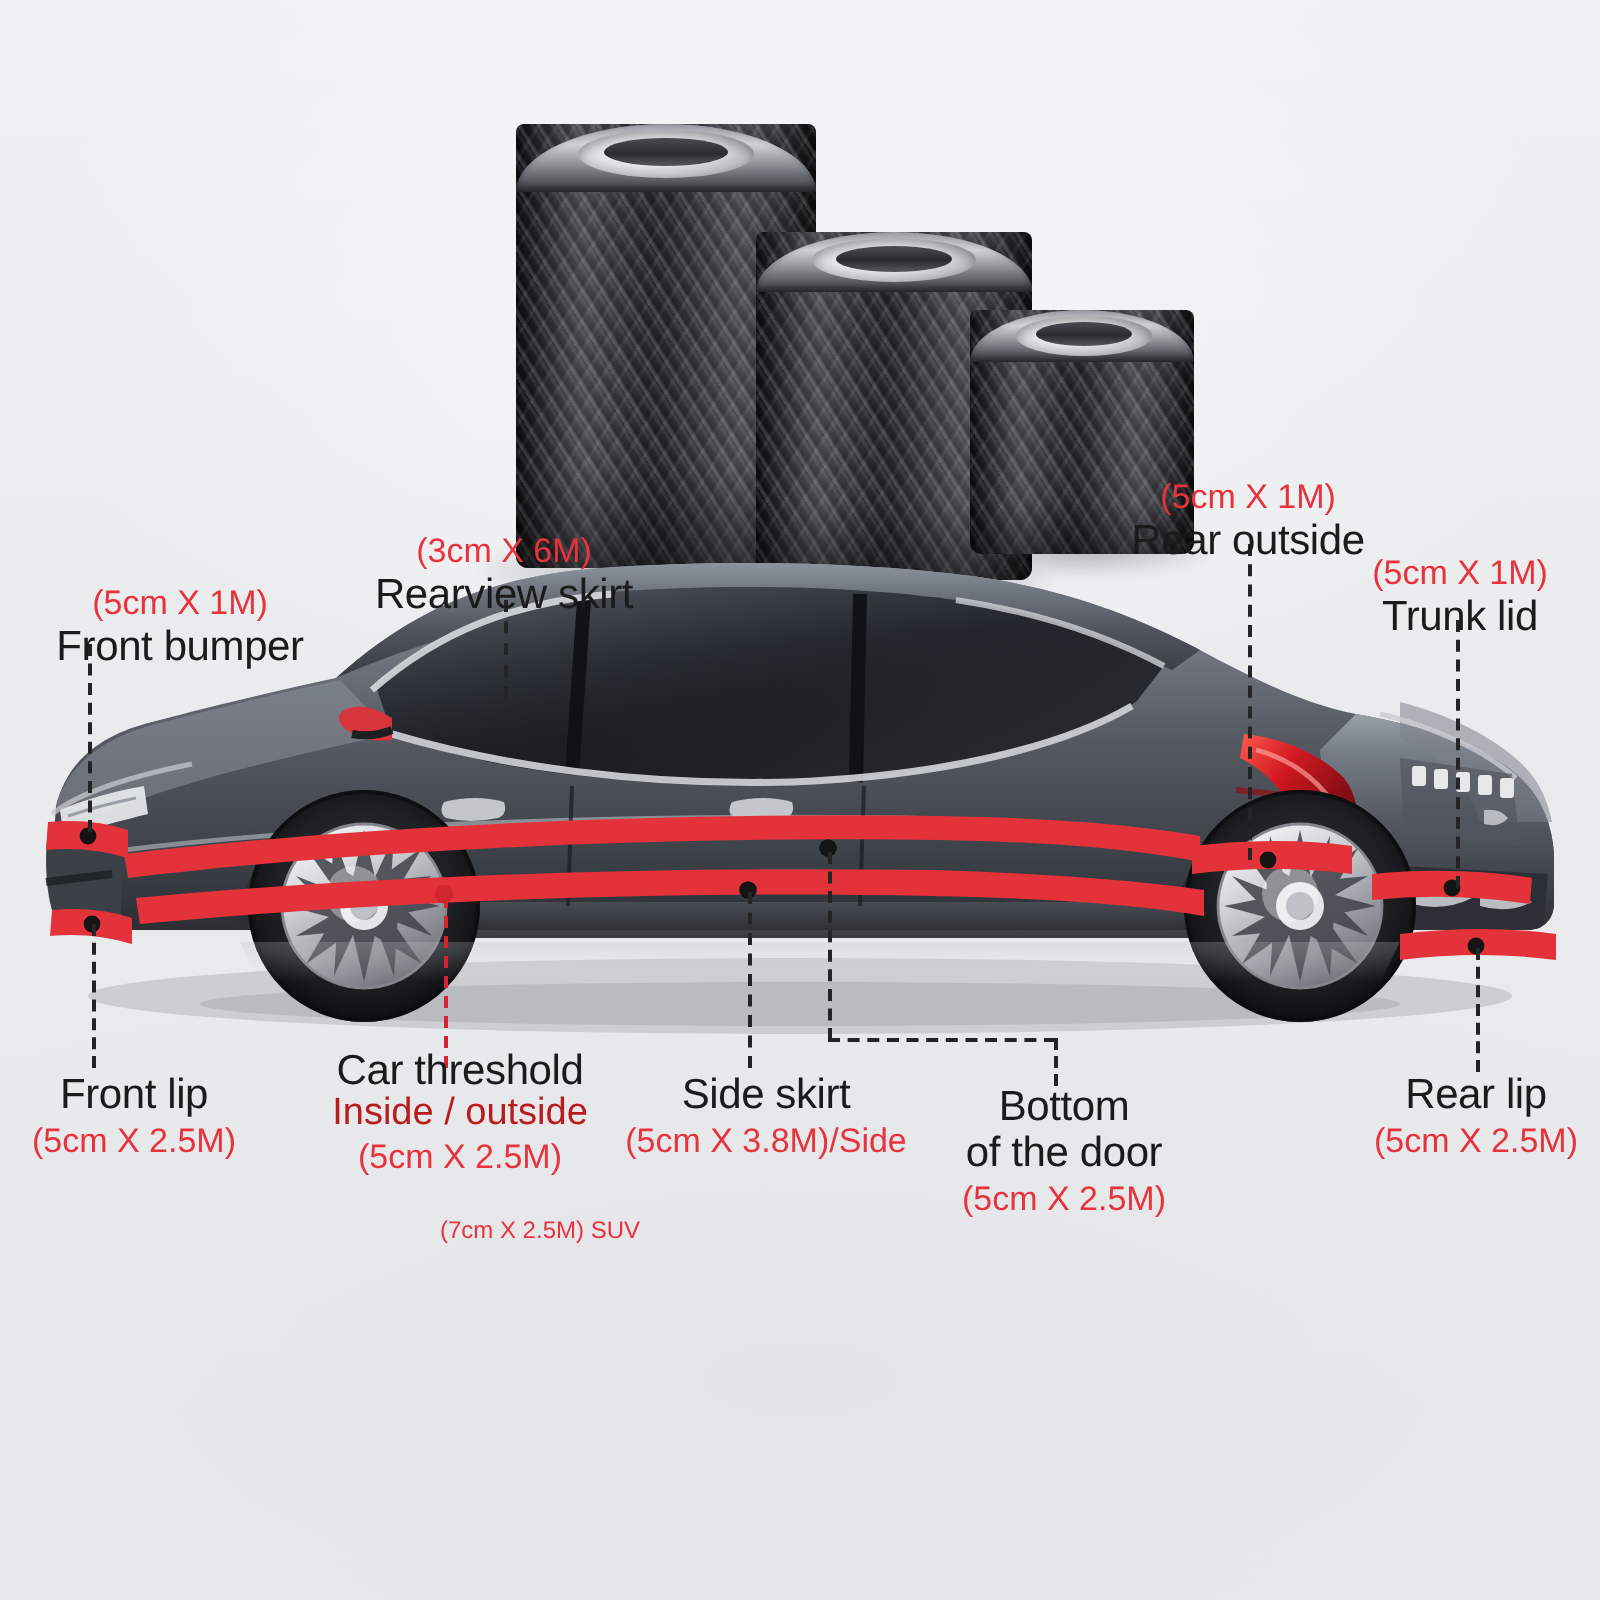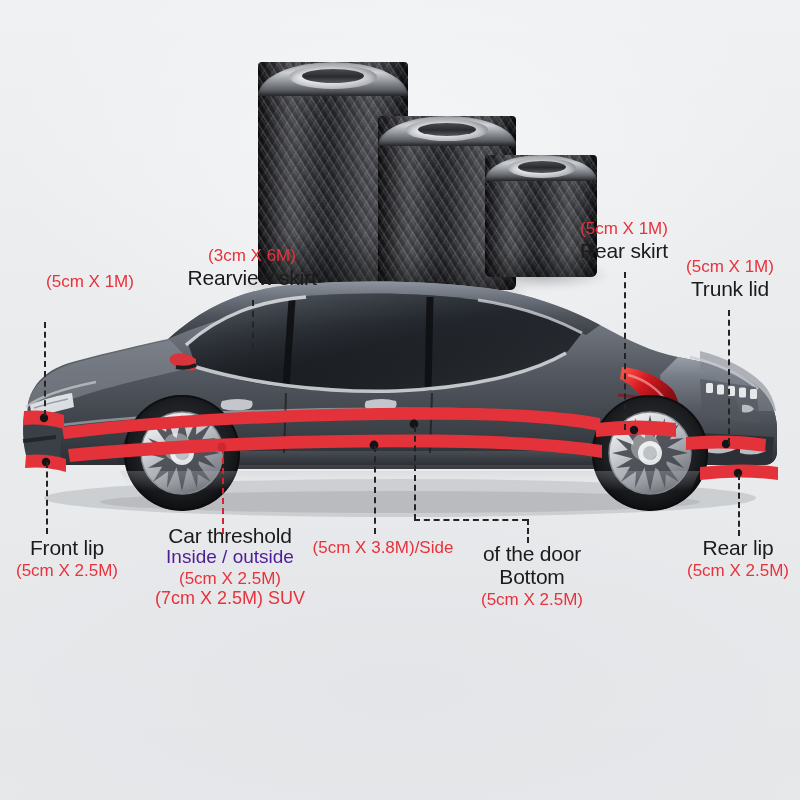--- a/index.html
+++ b/index.html
@@ -51,25 +51,25 @@
   #car{position:absolute;left:0;top:255px;width:800px;height:275px;}
   .strip{fill:#e4323b;}
   .dot{fill:#141414;}
   .dot-red{fill:#cf2630;}
   .lv{position:absolute;width:0;border-left:2px dashed #242424;}
   .lv.red{border-left-color:#cf2630;}
   .lh{position:absolute;height:0;border-top:2px dashed #242424;}
 
   
   .lab{position:absolute;white-space:nowrap;line-height:1.1;}
-  .lab .size{color:#e8323c;font-size:17px;font-weight:400;}
+  .lab .size{color:#e8323c;font-size:17px;font-weight:400;margin-top:20px;}
   .lab .name{color:#1b1b1b;font-size:21px;font-weight:400;letter-spacing:-.2px;}
   .lab.c{text-align:center;}
-  .lab .sub{color:#4c1d95;font-size:19px;}
-  .lab .size.sm{font-size:18px;}
+  .lab .sub{color:#b91c1c;font-size:19px;}
+  .lab .size.sm{font-size:12px;text-align:right;}
 </style>
 </head>
 <body>
 
 <div id="stage">
   <div class="bg-grad"></div>
 
   <div class="roll-shadow" style="left:240px;top:268px;width:190px;height:34px;"></div>
   <div class="roll-shadow" style="left:366px;top:276px;width:160px;height:30px;"></div>
   <div class="roll-shadow" style="left:476px;top:262px;width:130px;height:26px;"></div>
@@ -345,56 +345,58 @@
   <div class="lv" style="left:374px;top:446px;height:88px;"></div>
 
   <div class="lv" style="left:414px;top:426px;height:94px;"></div>
   <div class="lh" style="left:414px;top:519px;width:114px;"></div>
   <div class="lv" style="left:527px;top:519px;height:24px;"></div>
 
   <div class="lv" style="left:738px;top:474px;height:62px;"></div>
 
   <div class="lab c" style="left:10px;top:273px;width:160px;">
     <div class="size">(5cm X 1M)</div>
+    <div class="name">Front bumper</div>
   </div>
 
   <div class="lab c" style="left:142px;top:247px;width:220px;">
     <div class="size">(3cm X 6M)</div>
     <div class="name">Rearview skirt</div>
   </div>
 
   <div class="lab c" style="left:534px;top:220px;width:180px;">
     <div class="size">(5cm X 1M)</div>
-    <div class="name">Rear skirt</div>
+    <div class="name">Rear outside</div>
   </div>
 
   <div class="lab c" style="left:640px;top:258px;width:180px;">
     <div class="size">(5cm X 1M)</div>
     <div class="name">Trunk lid</div>
   </div>
 
   <div class="lab c" style="left:-18px;top:536px;width:170px;">
     <div class="name">Front lip</div>
     <div class="size" style="margin-top:3px;">(5cm X 2.5M)</div>
   </div>
 
   <div class="lab c" style="left:140px;top:524px;width:180px;">
     <div class="name">Car threshold</div>
     <div class="sub">Inside / outside</div>
     <div class="size" style="margin-top:2px;">(5cm X 2.5M)</div>
     <div class="size sm">(7cm X 2.5M) SUV</div>
   </div>
 
   <div class="lab c" style="left:298px;top:536px;width:170px;">
+    <div class="name">Side skirt</div>
     <div class="size" style="margin-top:3px;">(5cm X 3.8M)/Side</div>
   </div>
 
   <div class="lab c" style="left:452px;top:542px;width:160px;">
+    <div class="name">Bottom</div>
     <div class="name">of the door</div>
-    <div class="name">Bottom</div>
     <div class="size" style="margin-top:3px;">(5cm X 2.5M)</div>
   </div>
 
   <div class="lab c" style="left:655px;top:536px;width:166px;">
     <div class="name">Rear lip</div>
     <div class="size" style="margin-top:3px;">(5cm X 2.5M)</div>
   </div>
 </div>
 
 </body></html>

